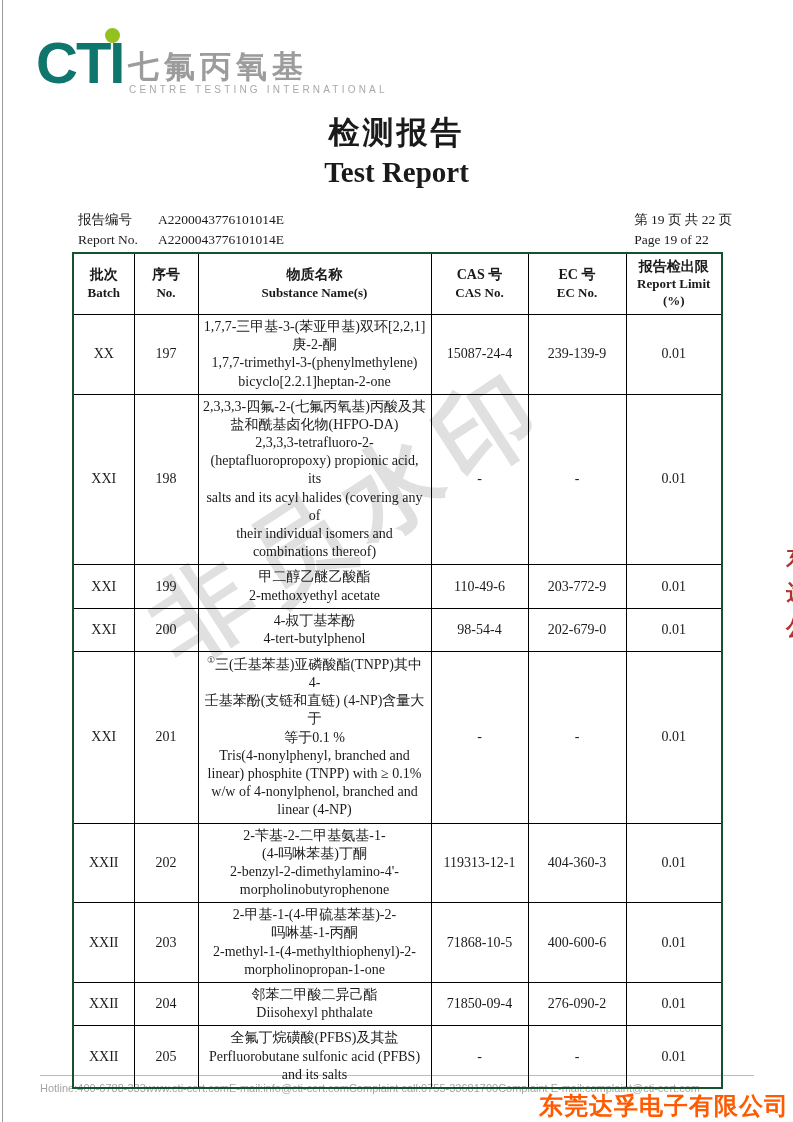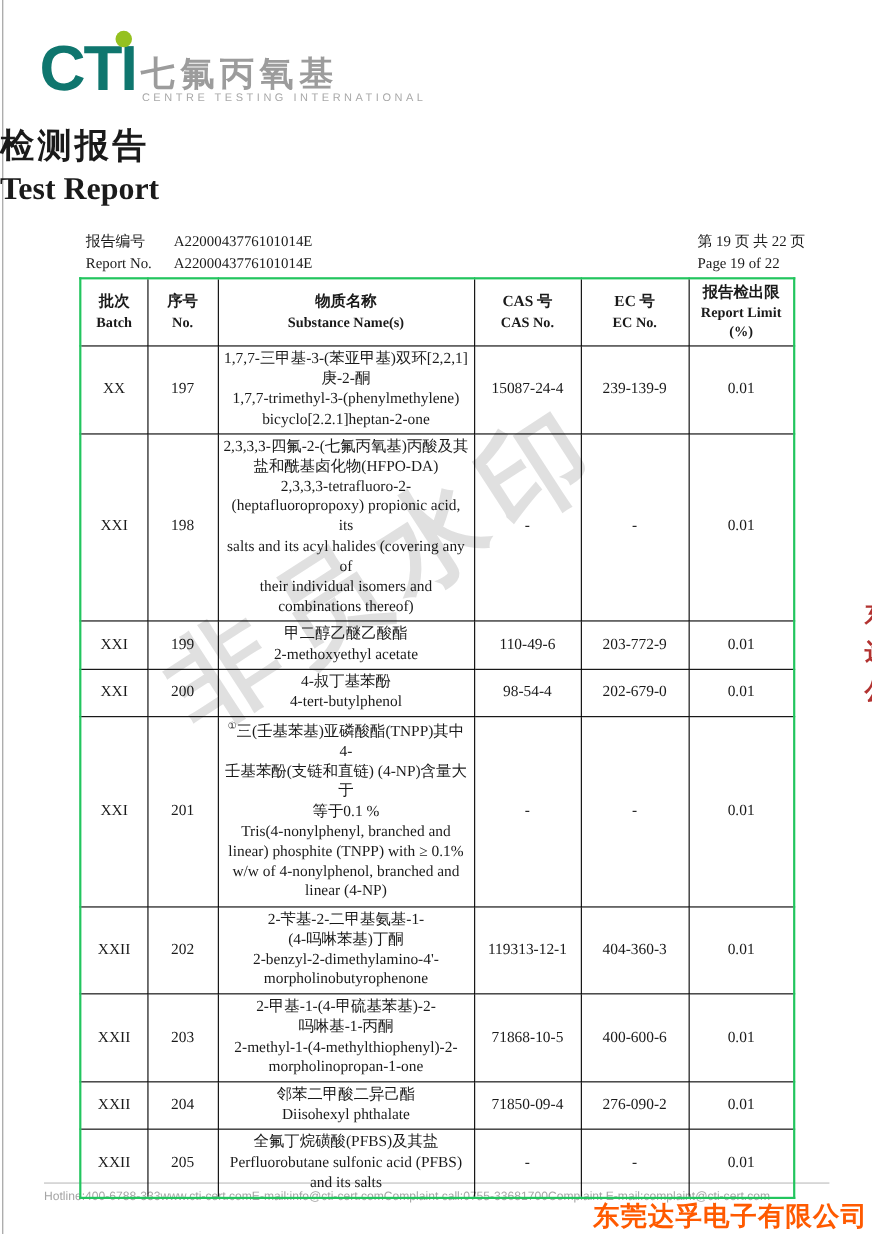--- a/index.html
+++ b/index.html
@@ -26,21 +26,21 @@
     font-size:31px;font-weight:bold;color:#9c9c9c;letter-spacing:5px;white-space:nowrap;
     font-family:"Liberation Sans","DejaVu Sans",sans-serif;
   }
   #logo .en{
     position:absolute;left:93px;top:58px;
     font-size:10px;color:#a8a8a8;letter-spacing:3.2px;white-space:nowrap;
     font-family:"Liberation Sans","DejaVu Sans",sans-serif;
   }
 
   
-  #title{position:absolute;left:0;top:112px;width:793px;}
+  #title{position:absolute;left:0;top:112px;width:793px;text-align:center;}
   #title .zh{font-size:31px;font-weight:bold;letter-spacing:3px;}
   #title .en{font-size:29px;font-weight:bold;margin-top:2px;}
 
   
   #meta{position:absolute;left:78px;top:210px;width:640px;font-size:13.5px;line-height:1.45;}
   #meta .labels{position:absolute;left:0;top:0;}
   #meta .values{position:absolute;left:80px;top:0;}
   #meta .pages{position:absolute;right:-14px;top:0;text-align:left;}
 
   
@@ -61,21 +61,21 @@
   
   #report-table{
     position:absolute;left:72px;top:252px;width:649px;z-index:1;
     border-collapse:collapse;table-layout:fixed;
     font-size:14px;line-height:1.3;
   }
   #report-table th,#report-table td{
     border:1px solid #000;text-align:center;vertical-align:middle;
     padding:3px 4px;background:transparent;
   }
-  #report-table{border:2px solid #22c55e;}
+  #report-table{border:2px solid #14532d;}
   #report-table th{font-weight:bold;padding:4px 2px;}
   #report-table th .en{font-size:13px;}
   .col-batch{width:61px;} .col-no{width:64px;} .col-name{width:233px;}
   .col-cas{width:97px;} .col-ec{width:98px;} .col-limit{width:96px;}
   .name-zh,.name-en{white-space:pre-line;}
   td sup{font-size:9px;vertical-align:super;}
 
   
   #footer-line{position:absolute;left:40px;top:1075px;width:714px;height:1px;background:#bbbbbb;}
   #footer-items{

